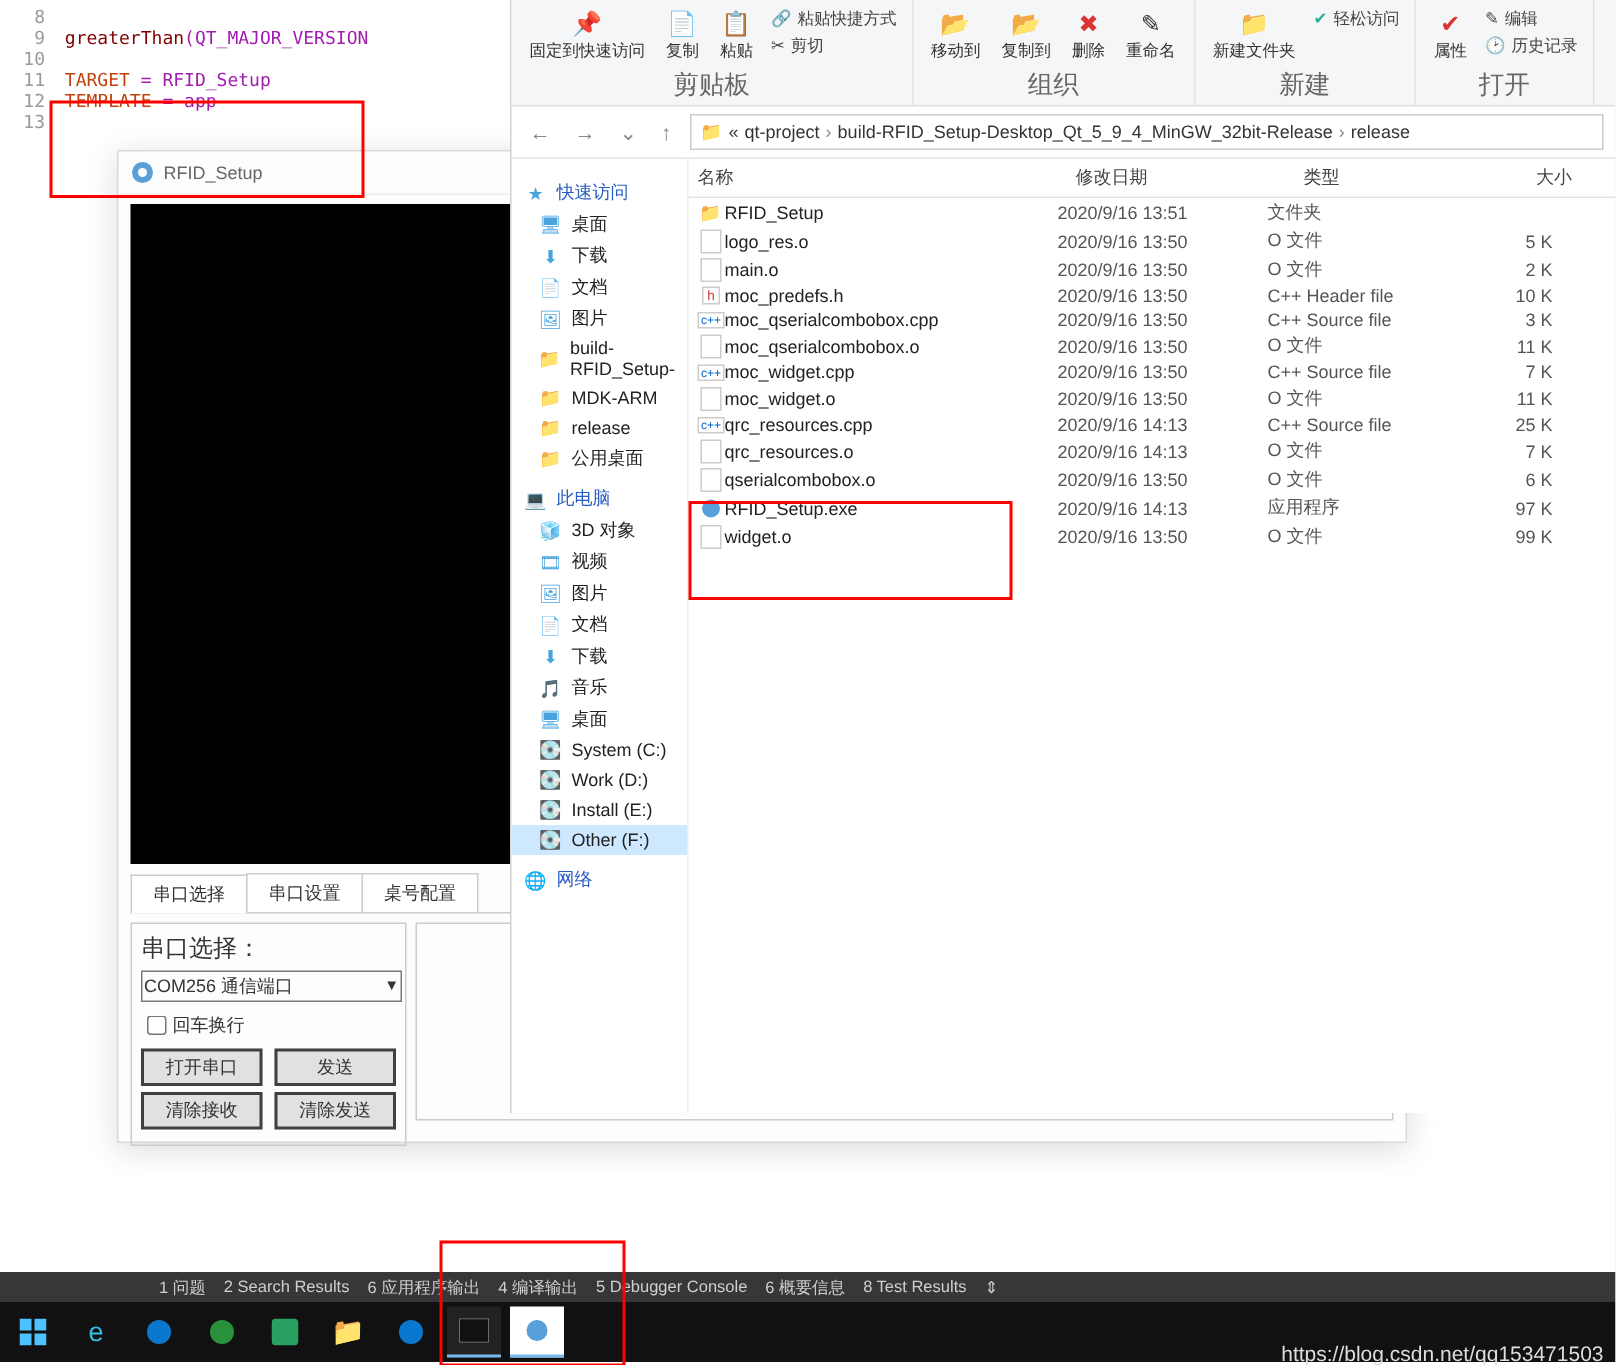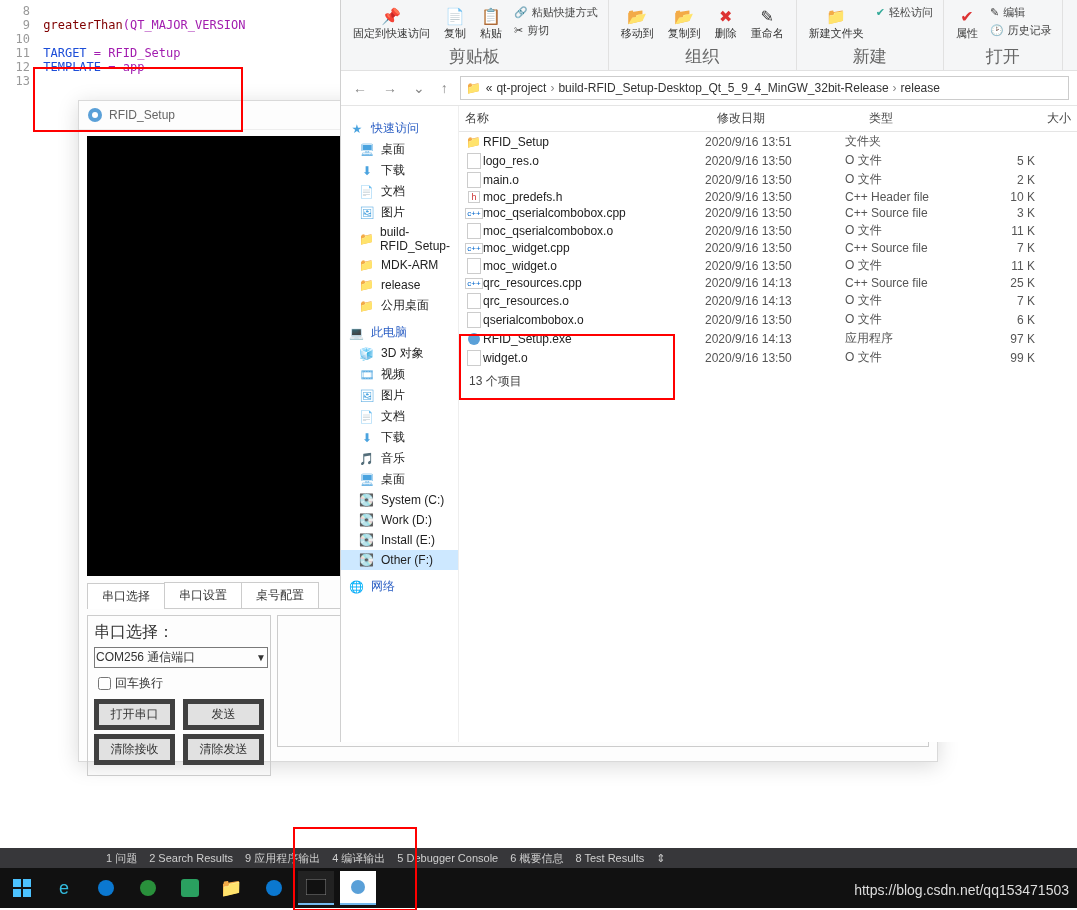--- a/index.html
+++ b/index.html
@@ -2,40 +2,40 @@
 <html><head>
 <meta charset="utf-8">
 <style>
 html,body{margin:0;padding:0;font-family:"Microsoft YaHei","Segoe UI",sans-serif;font-size:12px;color:#333;background:#f0f0f0;overflow:hidden}
 .stage{position:relative;width:1077px;height:910px;background:#fff}
 
 .editor{position:absolute;left:0;top:0;width:340px;height:780px;background:#fff;font-family:Consolas,monospace}
 .gutter-ln{color:#999;text-align:right;padding-right:6px;display:inline-block;width:24px}
 .code-line{white-space:pre}
 .kw-red{color:#800000}
-.kw-blue{color:#1d4ed8}
+.kw-blue{color:#c2410c}
 .plain{color:#a21caf}
 
 .qt-sidebar{position:absolute;left:0;top:50px;width:80px;color:#444}
 
 .rfid-win{position:absolute;left:78px;top:100px;width:858px;height:660px;background:#fdfdfd;border:1px solid #d9d9d9;box-shadow:0 4px 20px rgba(0,0,0,.15)}
 .rfid-title{height:28px;display:flex;align-items:center;padding-left:8px;font-size:12px;color:#666;border-bottom:1px solid #eee}
 .rfid-title svg{margin-right:6px}
 .rfid-black{margin:6px 8px 0 8px;height:440px;background:#000}
 .rfid-tabs{margin:6px 8px 0 8px;display:flex;gap:0;border-bottom:1px solid #ccc;font-size:12px}
 .rfid-tab{padding:4px 14px;background:#fff;border:1px solid #ccc;border-bottom:none;margin-right:-1px}
 .rfid-tab.active{background:#fff;position:relative;top:1px}
 .rfid-body{display:flex;margin:6px 8px;gap:6px}
 .rfid-left{width:170px;border:1px solid #ccc;padding:6px}
 .rfid-right{flex:1;border:1px solid #ccc;height:130px}
 .rfid-label{font-size:16px;margin-bottom:4px}
 .rfid-select{width:100%;border:1px solid #7a7a7a;font-size:12px;padding:1px}
 .rfid-chk{display:flex;align-items:center;margin:6px 0;font-size:12px}
 .rfid-btns{display:flex;gap:8px;margin-bottom:4px}
-.rfid-btn{flex:1;border:5px solid #404040;background:#e1e1e1;font-size:12px;padding:2px 0;text-align:center}
+.rfid-btn{flex:1;border:2px solid #404040;background:#e1e1e1;font-size:12px;padding:2px 0;text-align:center}
 
 .redbox{position:absolute;border:2px solid #f00;box-sizing:border-box;pointer-events:none}
 
 .explorer{position:absolute;left:340px;top:0;right:0;height:742px;background:#fff;border-left:1px solid #d0d0d0;display:flex;flex-direction:column}
 .ribbon{height:70px;background:#f5f6f7;border-bottom:1px solid #e1e1e1;display:flex;font-size:11px;color:#666}
 .rgrp{border-right:1px solid #e1e1e1;padding:2px 6px;display:flex;flex-direction:column;align-items:center;justify-content:flex-end}
 .rgrp-row{display:flex;gap:2px;align-items:flex-start}
 .rbtn{display:flex;flex-direction:column;align-items:center;padding:2px 6px;font-size:11px;color:#333}
 .rbtn .ico{width:20px;height:20px;display:flex;align-items:center;justify-content:center;font-size:16px}
 .rsmall{display:flex;align-items:center;gap:4px;padding:1px 4px;font-size:11px;color:#444}
@@ -49,36 +49,36 @@
 .navitem{display:flex;align-items:center;gap:6px;padding:2px 6px 2px 18px;font-size:12px;color:#222}
 .navitem.top{padding-left:8px;color:#295dc3;margin-top:6px}
 .navitem.sel{background:#cde8ff}
 .navitem .nic{width:16px;height:16px;display:flex;align-items:center;justify-content:center;font-size:12px}
 .filepanel{flex:1;display:flex;flex-direction:column;position:relative}
 .fhead{display:flex;border-bottom:1px solid #e5e5e5;font-size:12px;color:#444}
 .fhead div{padding:4px 6px}
 .col-name{width:240px}
 .col-date{width:140px}
 .col-type{width:120px}
-.col-size{width:70px;text-align:right}
+.col-size{width:70px;text-align:center}
 .frow{display:flex;font-size:12px;color:#222;padding:1px 6px;align-items:center}
 .frow .fic{width:18px;display:flex;align-items:center;justify-content:center}
 .frow .fname{width:222px}
 .frow .fdate{width:140px;color:#555}
 .frow .ftype{width:120px;color:#555}
 .frow .fsize{width:70px;text-align:right;color:#555}
 .fstatus{padding:6px 10px;font-size:12px;color:#444}
 .redbox2{position:absolute;border:2px solid #f00;pointer-events:none}
 
 .outbar{position:absolute;left:0;right:0;top:848px;height:20px;background:#37373a;color:#cfcfcf;font-size:11px;display:flex;align-items:center;padding:0 6px;gap:12px}
 .searchhint{position:absolute;left:0;top:848px;height:20px;width:98px;background:#5a5a5d;color:#ccc;font-size:11px;display:flex;align-items:center;padding-left:4px}
 .taskbar{position:absolute;left:0;right:0;top:868px;height:40px;background:#111;display:flex;align-items:center;padding:0 4px;gap:6px}
 .tb-ico{width:36px;height:32px;display:flex;align-items:center;justify-content:center;font-size:18px;color:#fff}
 .tb-running{background:#444;border-bottom:2px solid #76b9ed}
-.watermark{position:absolute;right:8px;bottom:12px;color:#ddd;font-size:14px}
+.watermark{position:absolute;right:8px;bottom:0;color:#ddd;font-size:14px}
 .redbox3{position:absolute;border:2px solid #f00;pointer-events:none}
 svg{display:block}
 </style>
 </head>
 <body>
 
 <div class="stage">
 
   <div class="editor">
     <div style="padding:4px 6px" id="editor-lines">
@@ -445,31 +445,30 @@
             <div class="frow">
               <span class="fic">
                 <span style="border:1px solid #ccc;width:12px;height:14px;display:inline-block;background:#fff"></span>
               </span>
               <span class="fname">widget.o</span>
               <span class="fdate">2020/9/16 13:50</span>
               <span class="ftype">O 文件</span>
               <span class="fsize">99 K</span>
             </div>
           </div>
-        <div class="fstatus">13 个项目</div>
         <div class="redbox2" style="left:0px;top:228px;width:212px;height:62px"></div>
       </div>
     </div>
   </div>
 
   <div class="searchhint">e (Ctrl+K)</div>
   <div class="outbar" id="outbar" style="padding-left:106px">
       <span>1 问题</span>
       <span>2 Search Results</span>
-      <span>9 应用程序输出</span>
+      <span>6 应用程序输出</span>
       <span>4 编译输出</span>
       <span>5 Debugger Console</span>
       <span>6 概要信息</span>
       <span>8 Test Results</span>
       <span>⇕</span>
     </div>
 
   <div class="taskbar">
     <div class="tb-ico">
         <svg width="18" height="18">

